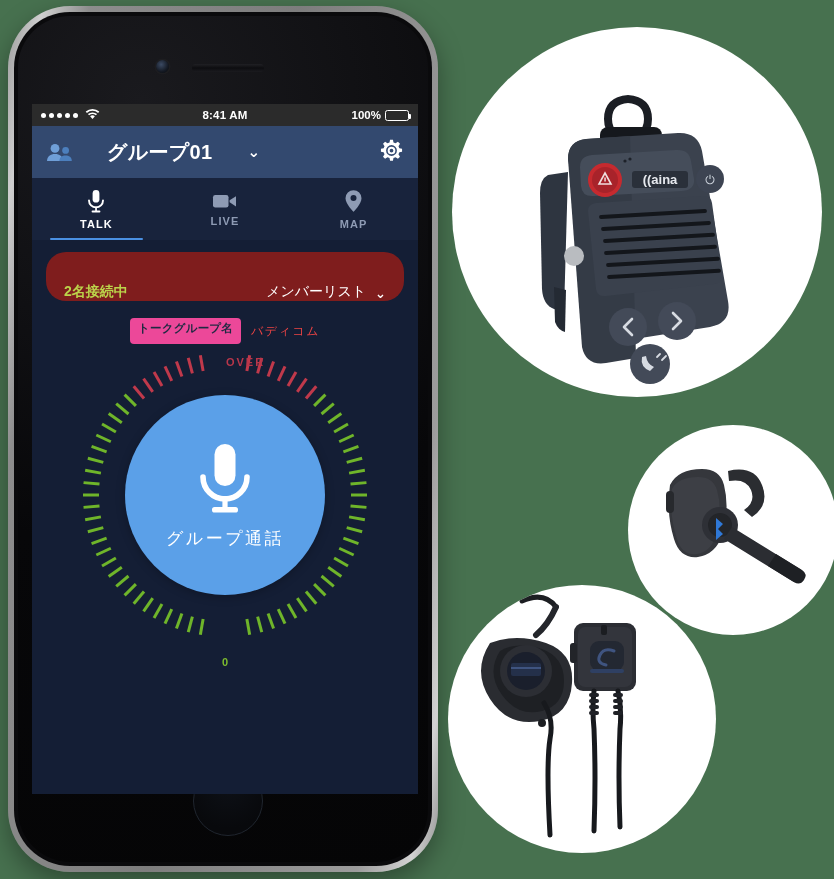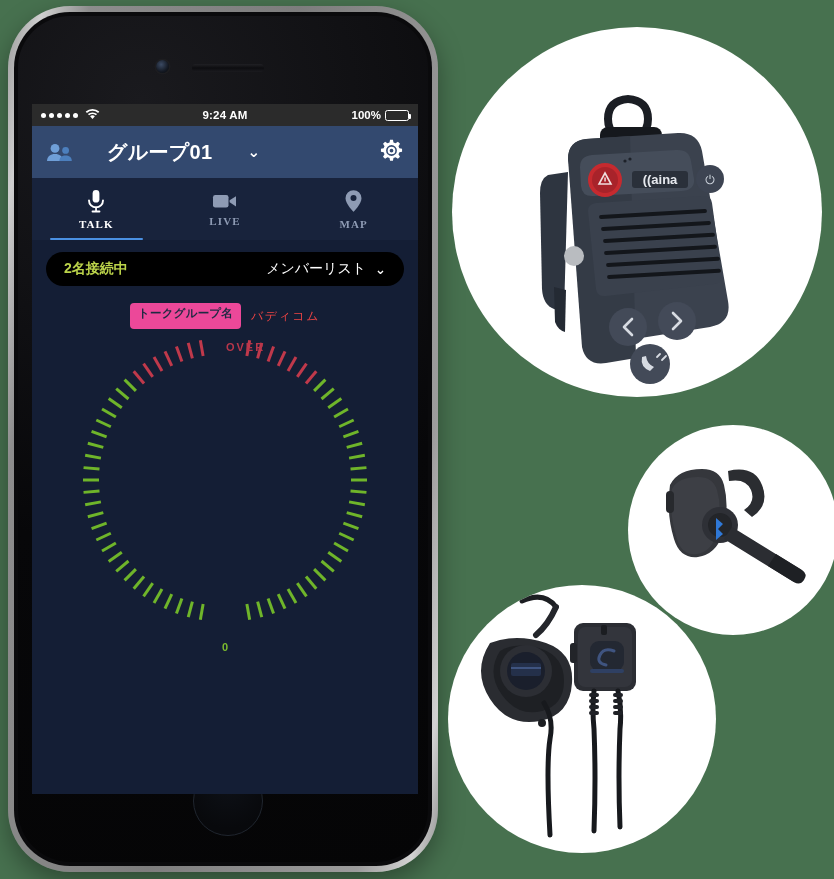--- a/index.html
+++ b/index.html
@@ -86,35 +86,35 @@
     color: #ffffff; font-size: 20px; font-weight: bold; letter-spacing: .3px;
   }
   .hdr-caret { color: #fff; margin-left: 8px; font-size: 15px; font-weight: bold; }
   .hdr-spacer { flex: 1; }
   .gear { display: block; }
 
   
   .tabs { display: flex; height: 62px; background: #18233c; }
   .tab {
     flex: 1; display: flex; flex-direction: column;
-    align-items: center; justify-content: center; gap: 0; position: relative; font-family: Liberation Serif, serif;
+    align-items: center; justify-content: center; gap: 0; position: relative;
   }
   .tab-label { font-size: 11px; font-weight: bold; letter-spacing: 1.1px; }
   .tab.active .tab-label { color: #ffffff; }
   .tab:not(.active) .tab-label { color: #8e9bb4; }
   .tab-underline {
     position: absolute; bottom: 0; left: 14%; width: 72%; height: 2.5px;
     background: #4a90e2; border-radius: 2px;
   }
 
   
   .member-wrap { padding: 12px 14px 0 14px; background: #141e35; }
   .member-bar {
-    height: 34px; background: #000000; border-radius: 20px;
-    display: flex; align-items: center; padding: 0 18px;
+    height: 49px; background: #7f1d1d; border-radius: 20px;
+    display: flex; align-items: flex-end; padding: 0 18px;
   }
   .member-count { color: #bbd34a; font-size: 14px; font-weight: bold; }
   .member-spacer { flex: 1; }
   .member-list-label { color: #ffffff; font-size: 14px; }
   .member-caret { color: #fff; font-size: 13px; font-weight: bold; margin-left: 9px; }
 
   
   .tg-row {
     display: flex; align-items: center; justify-content: center;
     gap: 10px; margin-top: 17px; background: #141e35;
@@ -182,21 +182,21 @@
               <span class="sb-dot"></span>
               <span class="sb-dot"></span>
               <span class="sb-wifi">
                 <svg width="15" height="11" viewBox="0 0 15 11">
                   <path d="M7.5 9.9 L5.1 7.3 A3.6 3.6 0 0 1 9.9 7.3 Z" fill="#fff"></path>
                   <path d="M2.9 5.1 A7 7 0 0 1 12.1 5.1 L10.9 6.3 A5.3 5.3 0 0 0 4.1 6.3 Z" fill="#fff"></path>
                   <path d="M0.7 2.6 A10.4 10.4 0 0 1 14.3 2.6 L13.1 3.9 A8.7 8.7 0 0 0 1.9 3.9 Z" fill="#fff"></path>
                 </svg>
               </span>
             </div>
-            <div class="sb-center">9:24 AM</div>
+            <div class="sb-center">8:41 AM</div>
             <div class="sb-right">
               <span>100%</span>
               <span class="battery-shell">
                 <span class="battery-fill"></span>
                 <span class="battery-cap"></span>
               </span>
             </div>
           </div>
 
           <div class="app-header">
@@ -336,20 +336,31 @@
                   <line x1="208.00" y1="254.12" x2="216.00" y2="267.98" stroke="#6FB52A" stroke-width="3" stroke-linecap="butt"></line>
                   <line x1="198.25" y1="259.19" x2="205.01" y2="273.70" stroke="#6FB52A" stroke-width="3" stroke-linecap="butt"></line>
                   <line x1="188.09" y1="263.40" x2="193.57" y2="278.44" stroke="#6FB52A" stroke-width="3" stroke-linecap="butt"></line>
                   <line x1="177.61" y1="266.71" x2="181.75" y2="282.16" stroke="#6FB52A" stroke-width="3" stroke-linecap="butt"></line>
                   <line x1="166.88" y1="269.09" x2="169.66" y2="284.84" stroke="#6FB52A" stroke-width="3" stroke-linecap="butt"></line>
                 </g>
             </svg>
             <div class="over-label">OVER</div>
             <div class="zero-label">0</div>
 
+            <div class="ptt-button">
+              <span>
+                <svg width="62" height="76" viewBox="0 0 62 76">
+                  <rect x="20.5" y="3" width="21" height="42" rx="10.5" fill="#ffffff"></rect>
+                  <path d="M9 36a22 22 0 0 0 44 0" fill="none" stroke="#ffffff" stroke-width="5.6" stroke-linecap="round"></path>
+                  <rect x="28.4" y="55" width="5.2" height="12" fill="#ffffff"></rect>
+                  <rect x="18" y="66" width="26" height="5.6" rx="2.6" fill="#ffffff"></rect>
+                </svg>
+              </span>
+              <span class="ptt-label">グループ通話</span>
+            </div>
           </div>
 
         </div>
       </div>
     </div>
   </div>
 
   <div class="product" id="product-radio">
     <svg width="370" height="370" viewBox="0 0 370 370">
 

